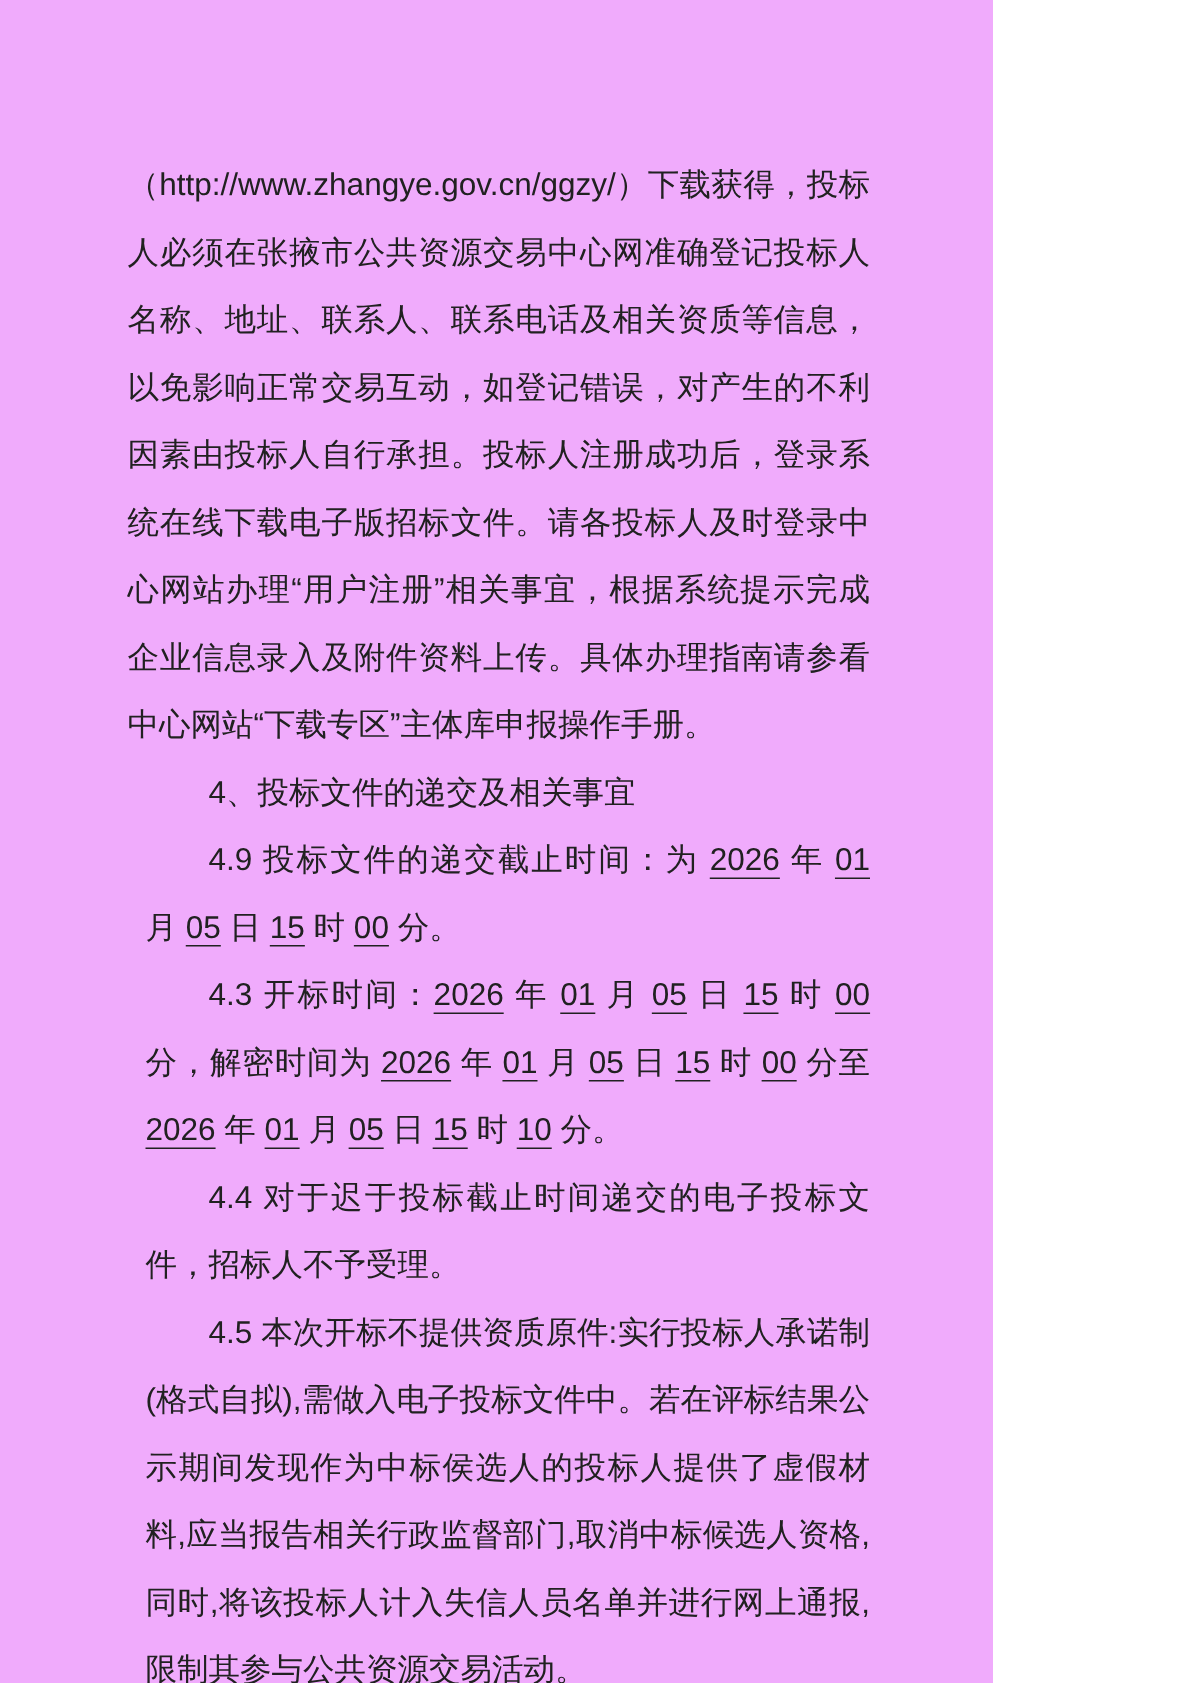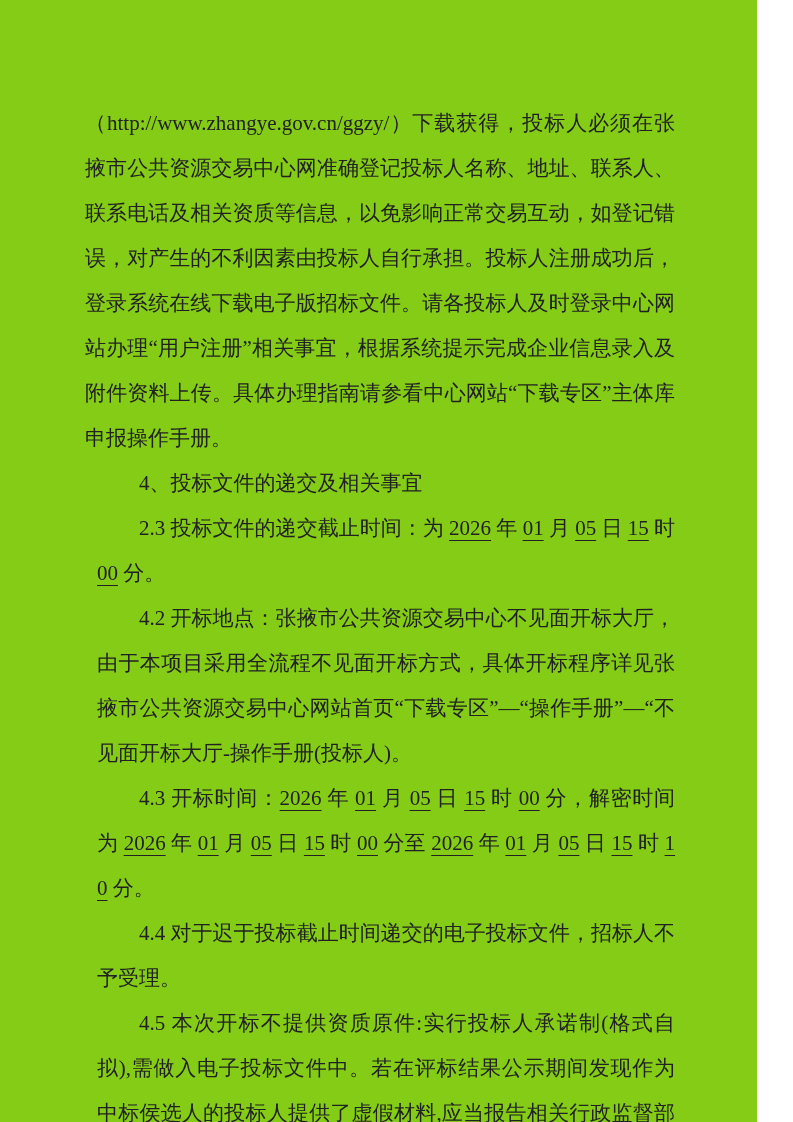--- a/index.html
+++ b/index.html
@@ -3,26 +3,26 @@
 <meta charset="utf-8">
 <style>
   html, body {
     margin: 0;
     padding: 0;
     background: #ffffff;
   }
   .page {
     position: relative;
     box-sizing: border-box;
-    width: 757px;
+    width: 662px;
     height: 1122px;
-    background: #84cc16;
+    background: #f0abfc;
     padding: 101px 82px 0 85px;
     overflow: hidden;
-    font-family: Liberation Serif, serif;
+    font-family: Liberation Sans, sans-serif;
     font-size: 21px;
     line-height: 45px;
     color: #212121;
   }
   .para {
     margin: 0;
     text-align: justify;
     text-justify: inter-ideograph;
     word-break: break-all;
   }
@@ -36,19 +36,18 @@
     text-decoration-thickness: 1px;
   }
 </style>
 </head>
 <body>
 
 <div class="page">
   <div>
       <p class="para"><span class="">（http://www.zhangye.gov.cn/ggzy/）下载获得，投标人必须在张掖市公共资源交易中心网准确登记投标人名称、地址、联系人、联系电话及相关资质等信息，以免影响正常交易互动，如登记错误，对产生的不利因素由投标人自行承担。投标人注册成功后，登录系统在线下载电子版招标文件。请各投标人及时登录中心网站办理“用户注册”相关事宜，根据系统提示完成企业信息录入及附件资料上传。具体办理指南请参看中心网站“下载专区”主体库申报操作手册。</span></p>
       <p class="para indent"><span class="">4、投标文件的递交及相关事宜</span></p>
-      <p class="para indent"><span class="">2.3 投标文件的递交截止时间：为 </span><span class="u">2026</span><span class=""> 年 </span><span class="u">01</span><span class=""> 月 </span><span class="u">05</span><span class=""> 日 </span><span class="u">15</span><span class=""> 时 </span><span class="u">00</span><span class=""> 分。</span></p>
-      <p class="para indent"><span class="">4.2 开标地点：张掖市公共资源交易中心不见面开标大厅，由于本项目采用全流程不见面开标方式，具体开标程序详见张掖市公共资源交易中心网站首页“下载专区”—“操作手册”—“不见面开标大厅-操作手册(投标人)。</span></p>
+      <p class="para indent"><span class="">4.9 投标文件的递交截止时间：为 </span><span class="u">2026</span><span class=""> 年 </span><span class="u">01</span><span class=""> 月 </span><span class="u">05</span><span class=""> 日 </span><span class="u">15</span><span class=""> 时 </span><span class="u">00</span><span class=""> 分。</span></p>
       <p class="para indent"><span class="">4.3 开标时间：</span><span class="u">2026</span><span class=""> 年 </span><span class="u">01</span><span class=""> 月 </span><span class="u">05</span><span class=""> 日 </span><span class="u">15</span><span class=""> 时 </span><span class="u">00</span><span class=""> 分，解密时间为 </span><span class="u">2026</span><span class=""> 年 </span><span class="u">01</span><span class=""> 月 </span><span class="u">05</span><span class=""> 日 </span><span class="u">15</span><span class=""> 时 </span><span class="u">00</span><span class=""> 分至 </span><span class="u">2026</span><span class=""> 年 </span><span class="u">01</span><span class=""> 月 </span><span class="u">05</span><span class=""> 日 </span><span class="u">15</span><span class=""> 时 </span><span class="u">10</span><span class=""> 分。</span></p>
       <p class="para indent"><span class="">4.4 对于迟于投标截止时间递交的电子投标文件，招标人不予受理。</span></p>
       <p class="para indent"><span class="">4.5 本次开标不提供资质原件:实行投标人承诺制(格式自拟),需做入电子投标文件中。若在评标结果公示期间发现作为中标侯选人的投标人提供了虚假材料,应当报告相关行政监督部门,取消中标候选人资格,同时,将该投标人计入失信人员名单并进行网上通报,限制其参与公共资源交易活动。</span></p>
     </div>
 </div>
 
 </body></html>

